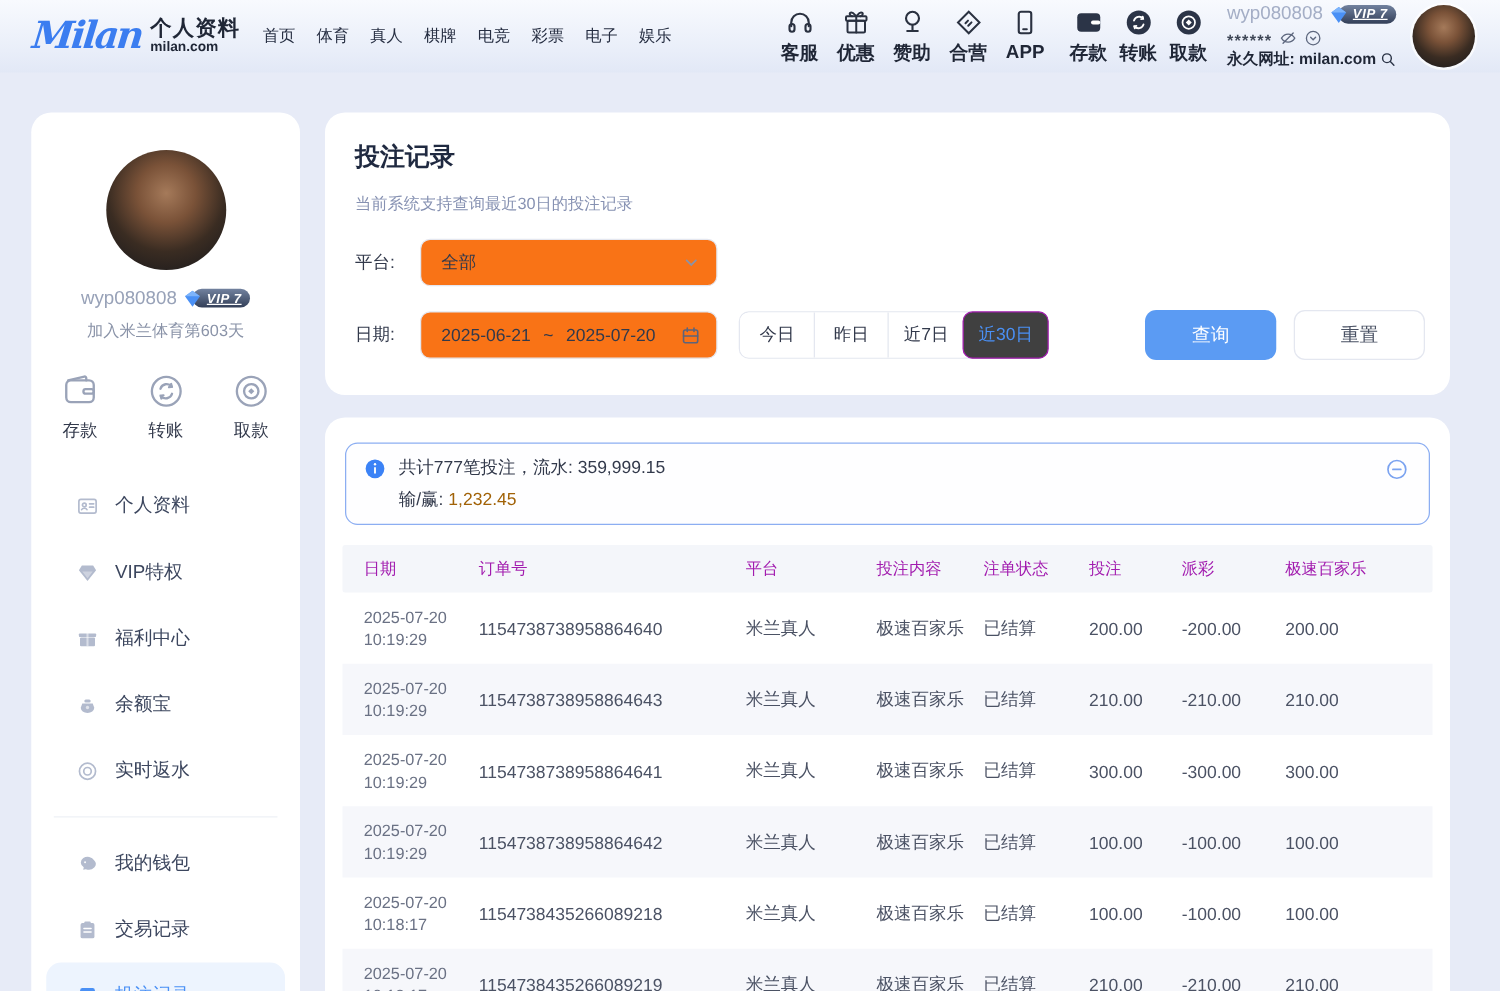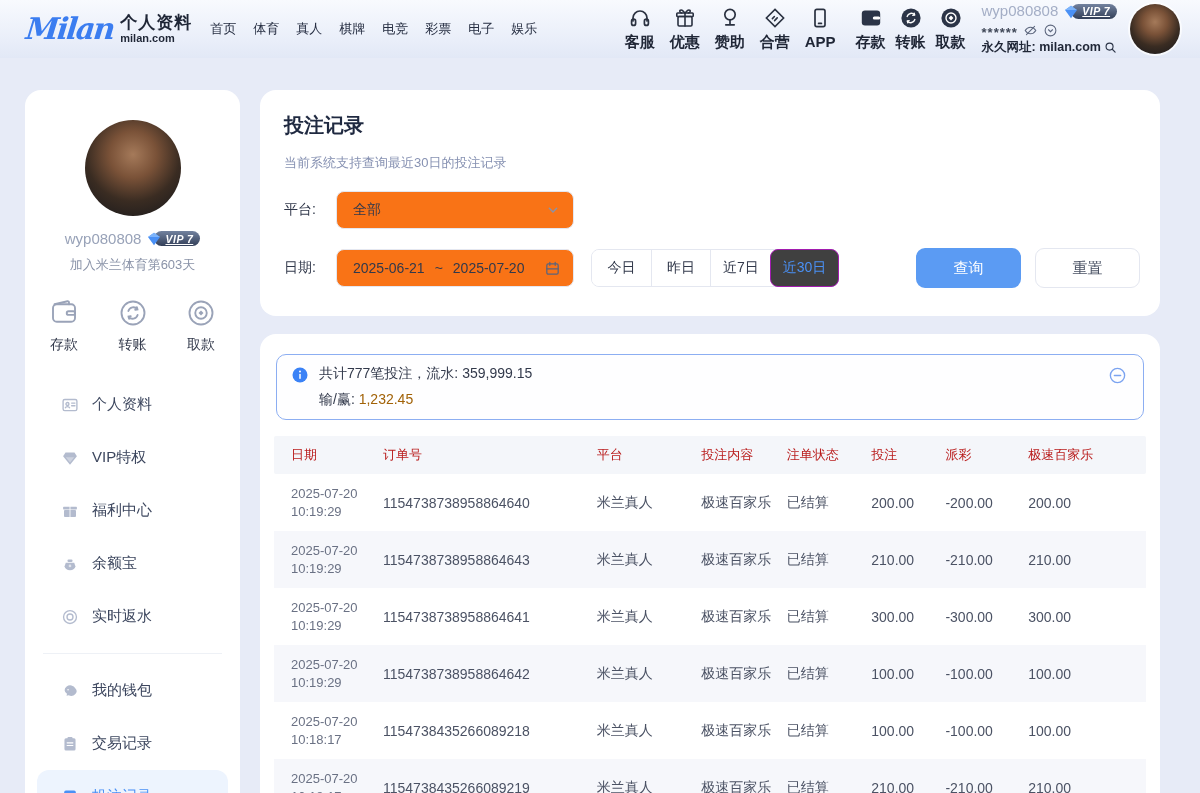--- a/index.html
+++ b/index.html
@@ -131,21 +131,21 @@
   }
   .info-icon { width:18px; height:18px; flex:none; margin-top:1px; }
   .info-lines { margin-left:10px; flex:1; }
   .info-line1 { font-size:14px; color:#32394b; }
   .info-line2 { font-size:14px; color:#32394b; margin-top:8px; }
   .loss-value { color:#a16207; }
   .collapse-icon { width:19px; height:19px; flex:none; cursor:pointer; margin-top:1px; }
 
   .btable { margin-top:16px; }
   .thead { display:flex; align-items:center; height:38px; background:#f4f6fa; border-radius:2px; }
-  .hcell { font-size:13px; color:#b91c1c; }
+  .hcell { font-size:13px; color:#a21caf; }
   .trow { display:flex; align-items:center; height:57px; }
   .trow:nth-child(even) { background:#f6f7fb; }
   .cell { font-size:14px; color:#4b5264; overflow:hidden; white-space:nowrap; }
   .c-date  { width:12.5%; padding-left:17px; }
   .c-order { width:24.5%; }
   .c-platform { width:12%; }
   .c-content  { width:9.8%; }
   .c-status   { width:9.7%; }
   .c-bet      { width:8.5%; }
   .c-payout   { width:9.5%; }

